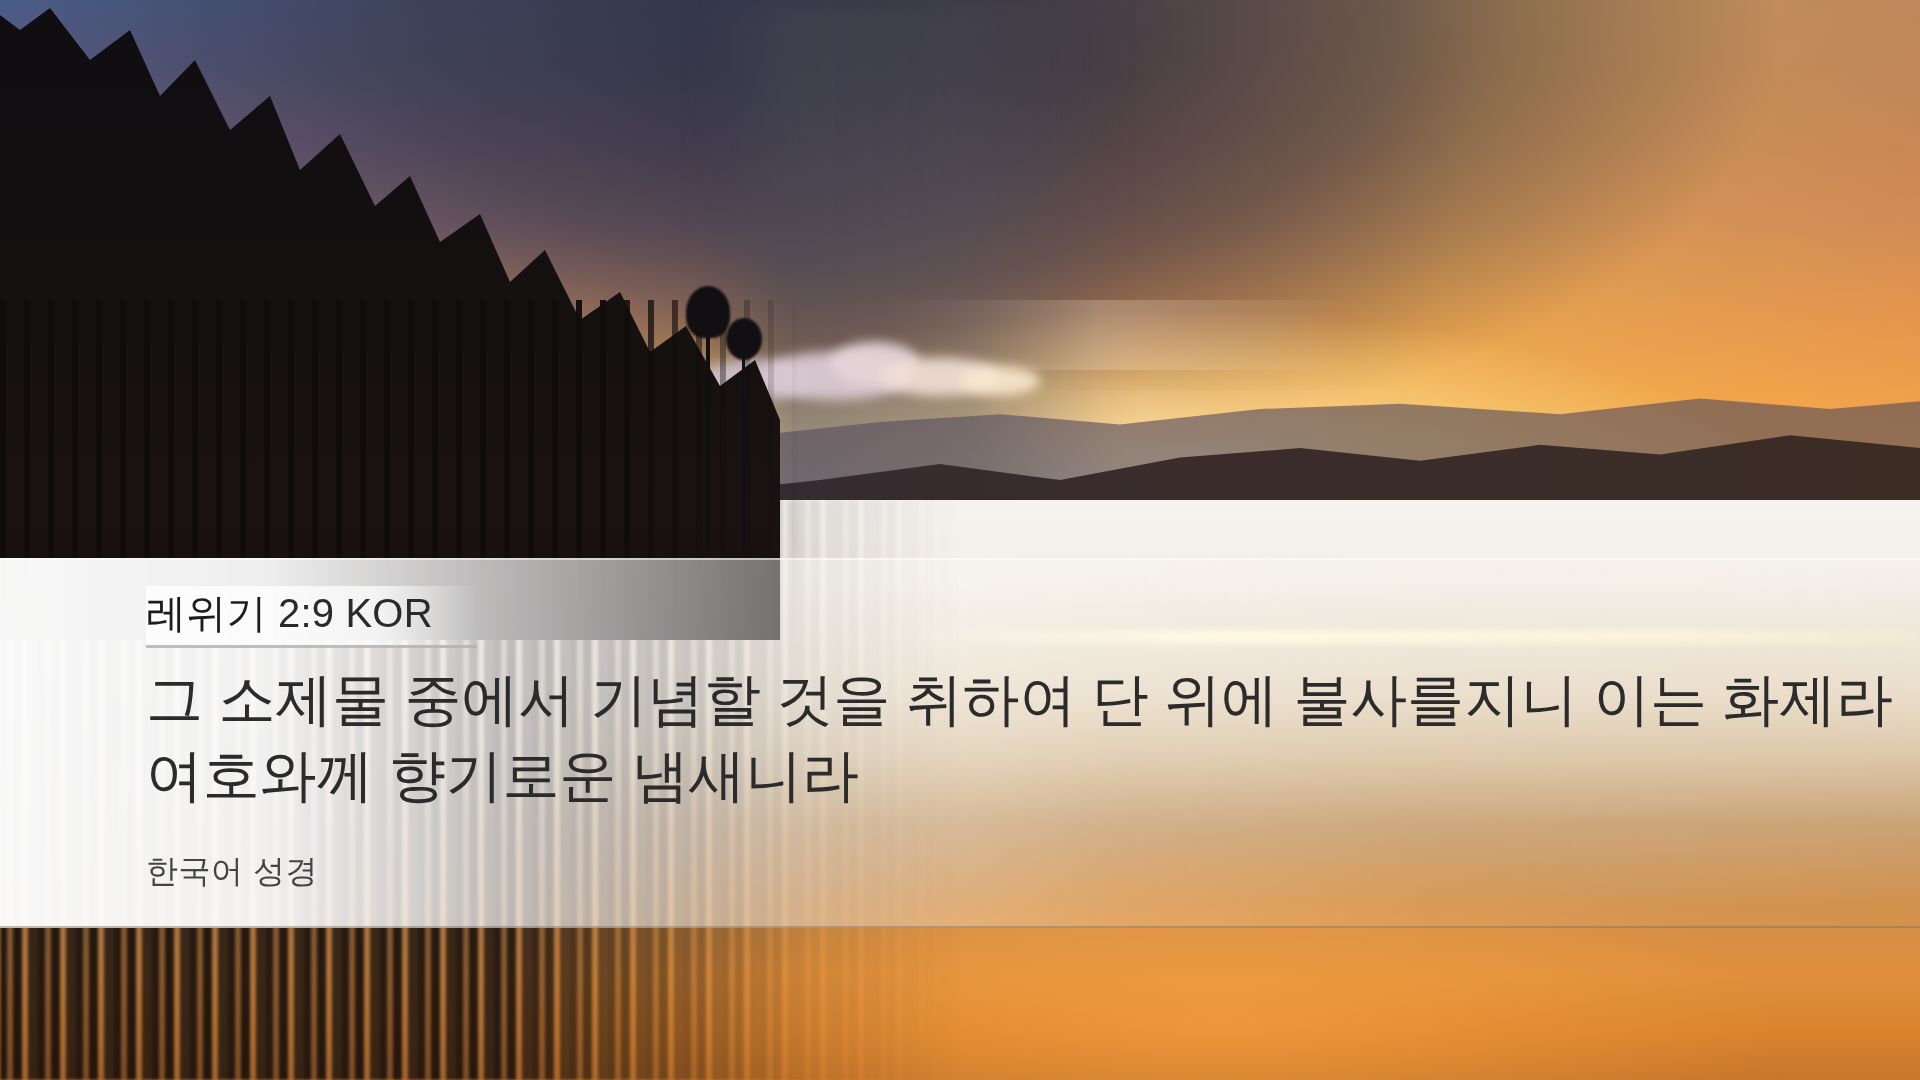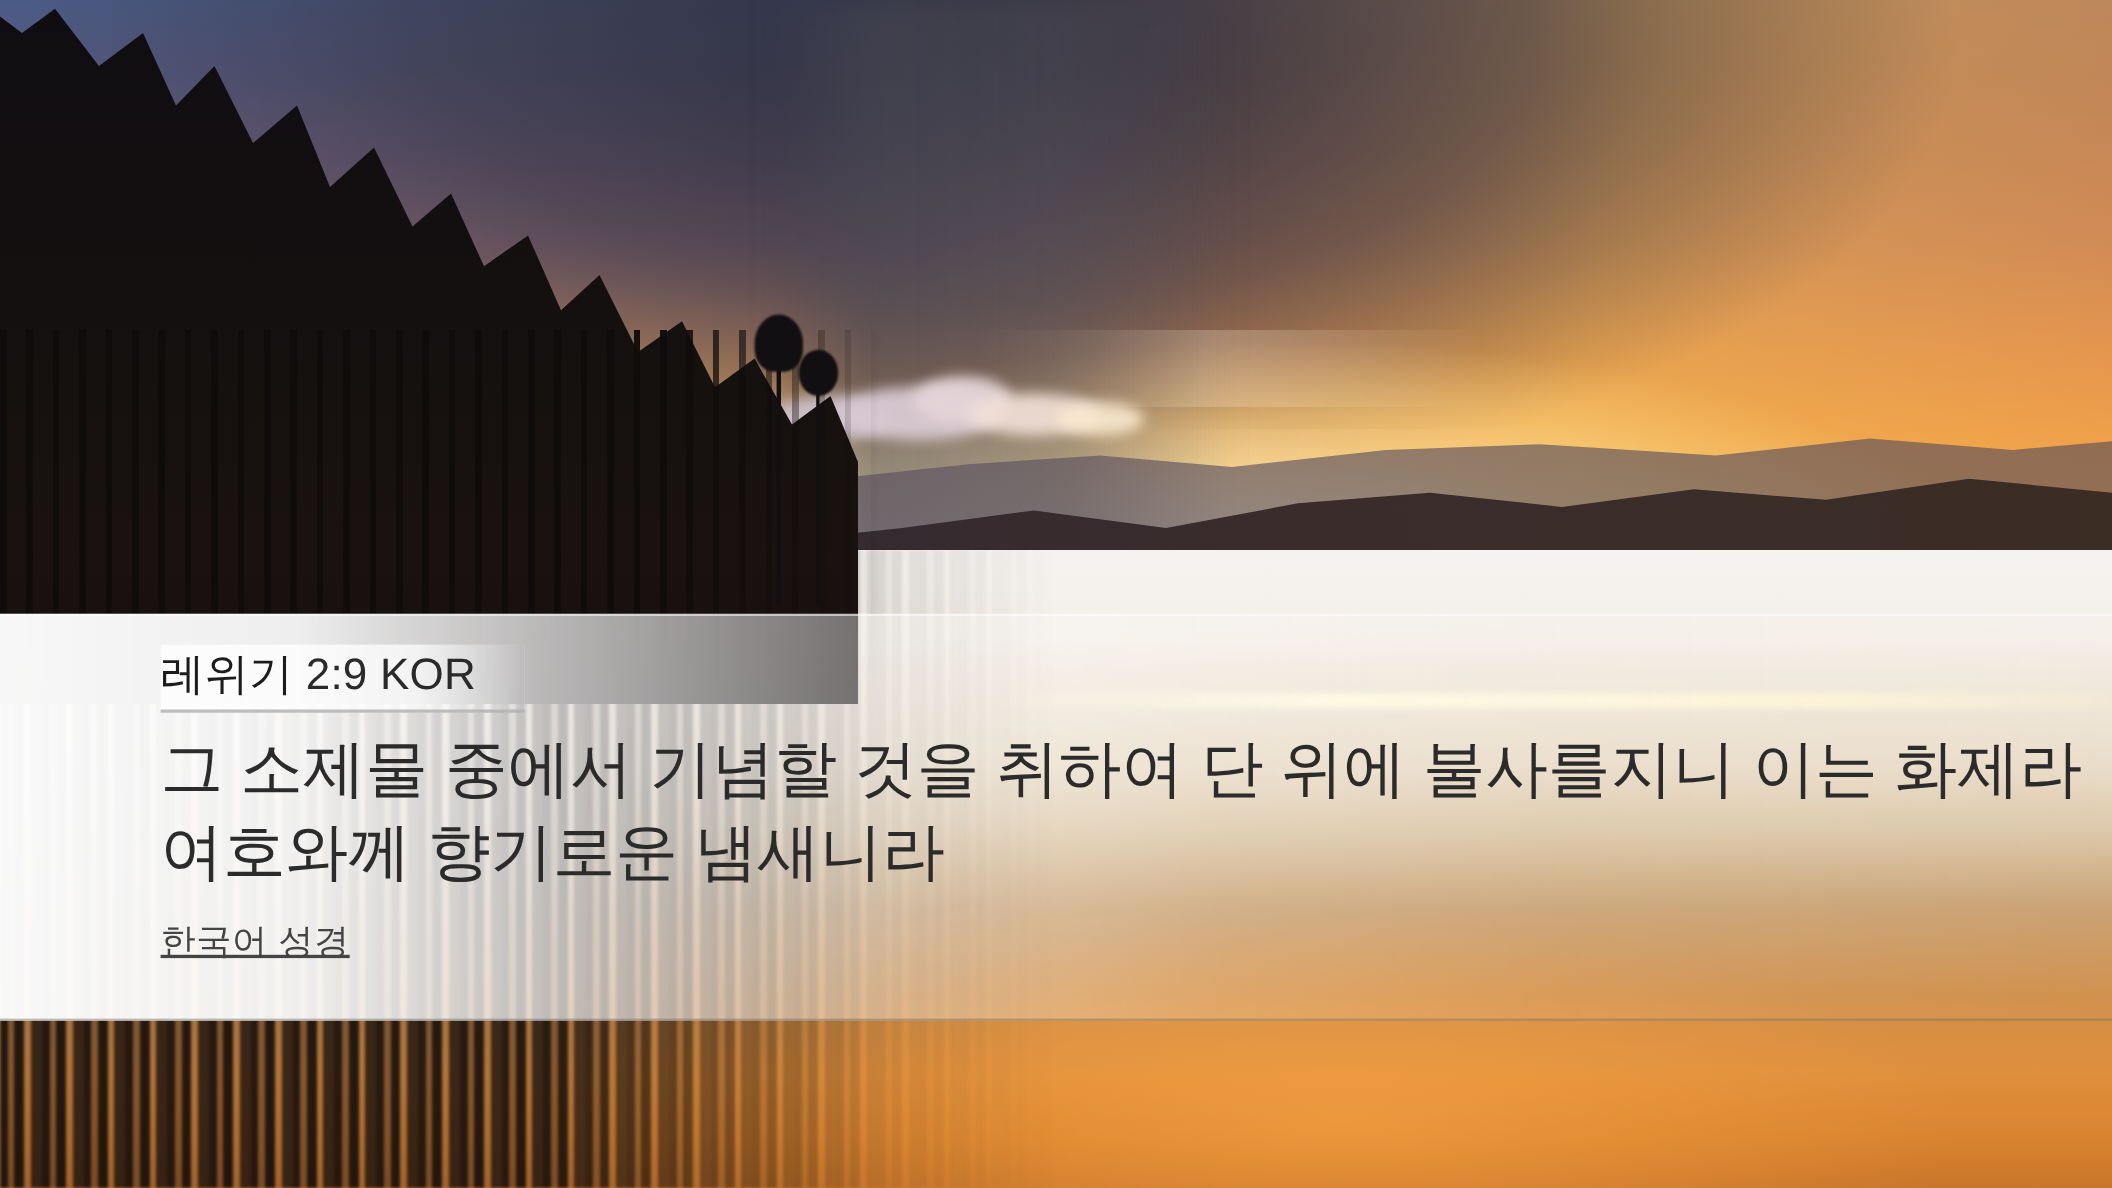--- a/index.html
+++ b/index.html
@@ -207,26 +207,25 @@
     width:1790px;
     font-size:57px;
     line-height:1.33;
     font-weight:400;
     color:#2b2b2b;
     letter-spacing:-0.2px;
     word-break:keep-all;
   }
 
   .credit{
-    margin-top:20px;
+    margin-top:36px;
     font-size:32px;
     font-weight:300;
     color:#444444;
     letter-spacing:.5px;
-    text-decoration:underline;
   }
 </style>
 </head>
 <body>
 
 <div class="stage">
 
   <div class="photo">
     <div class="sky"></div>
     <div class="cloudstreaks"></div>

